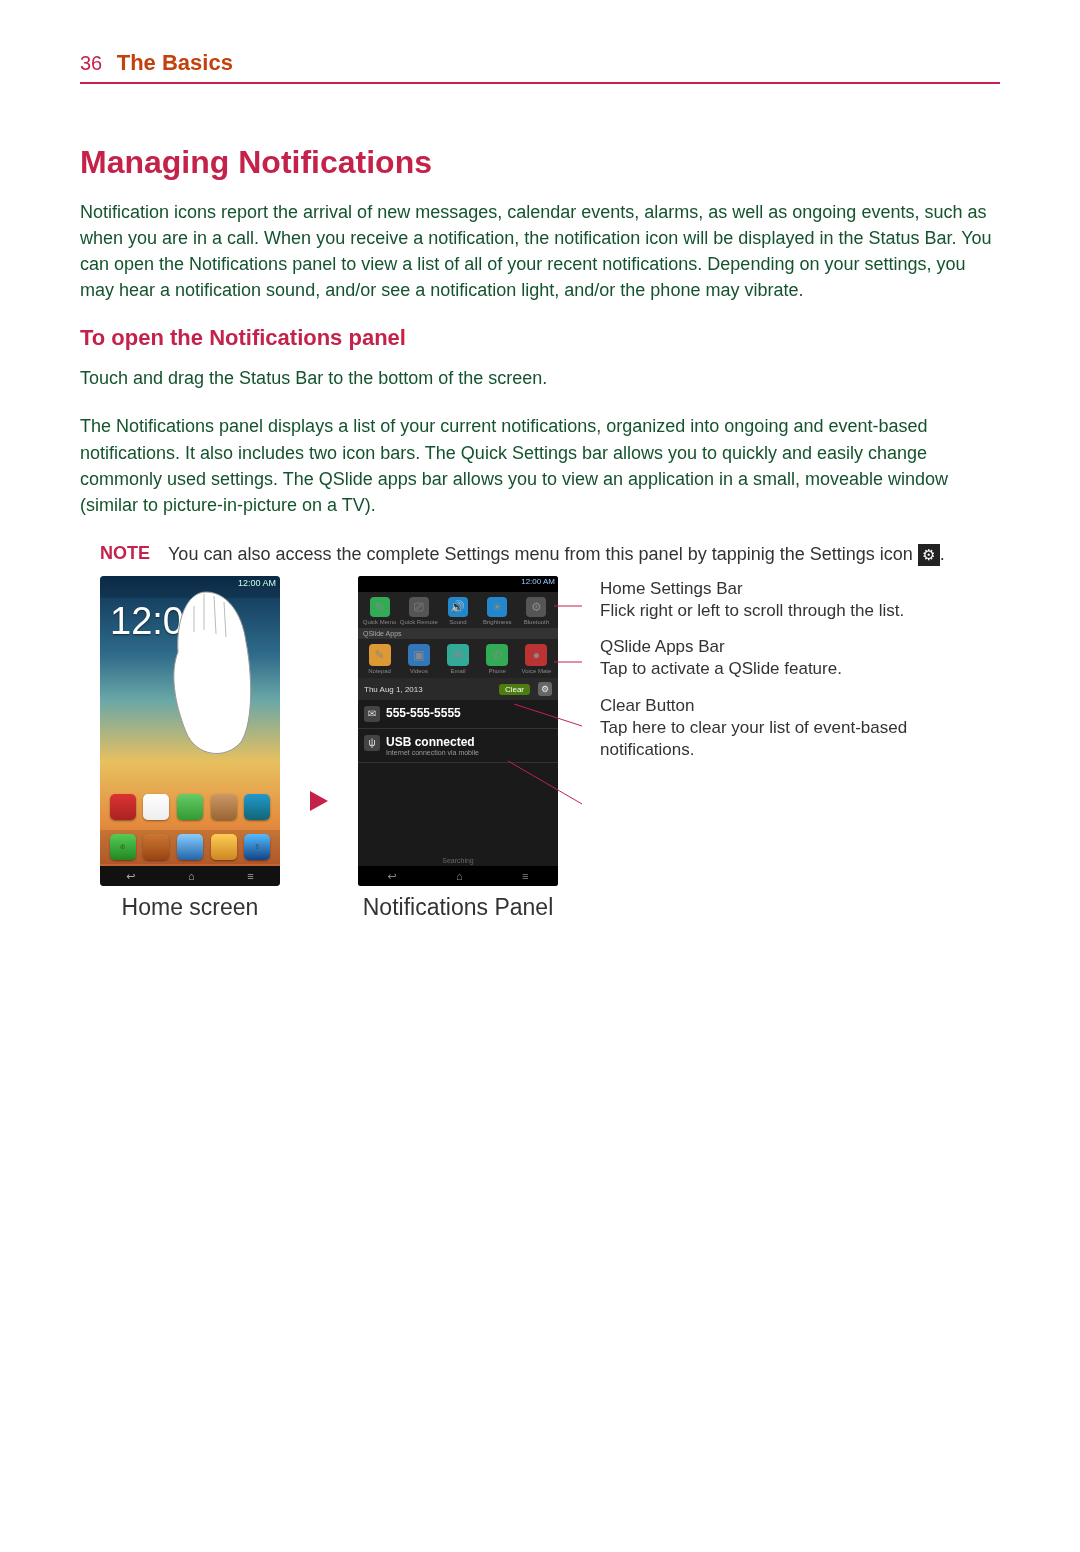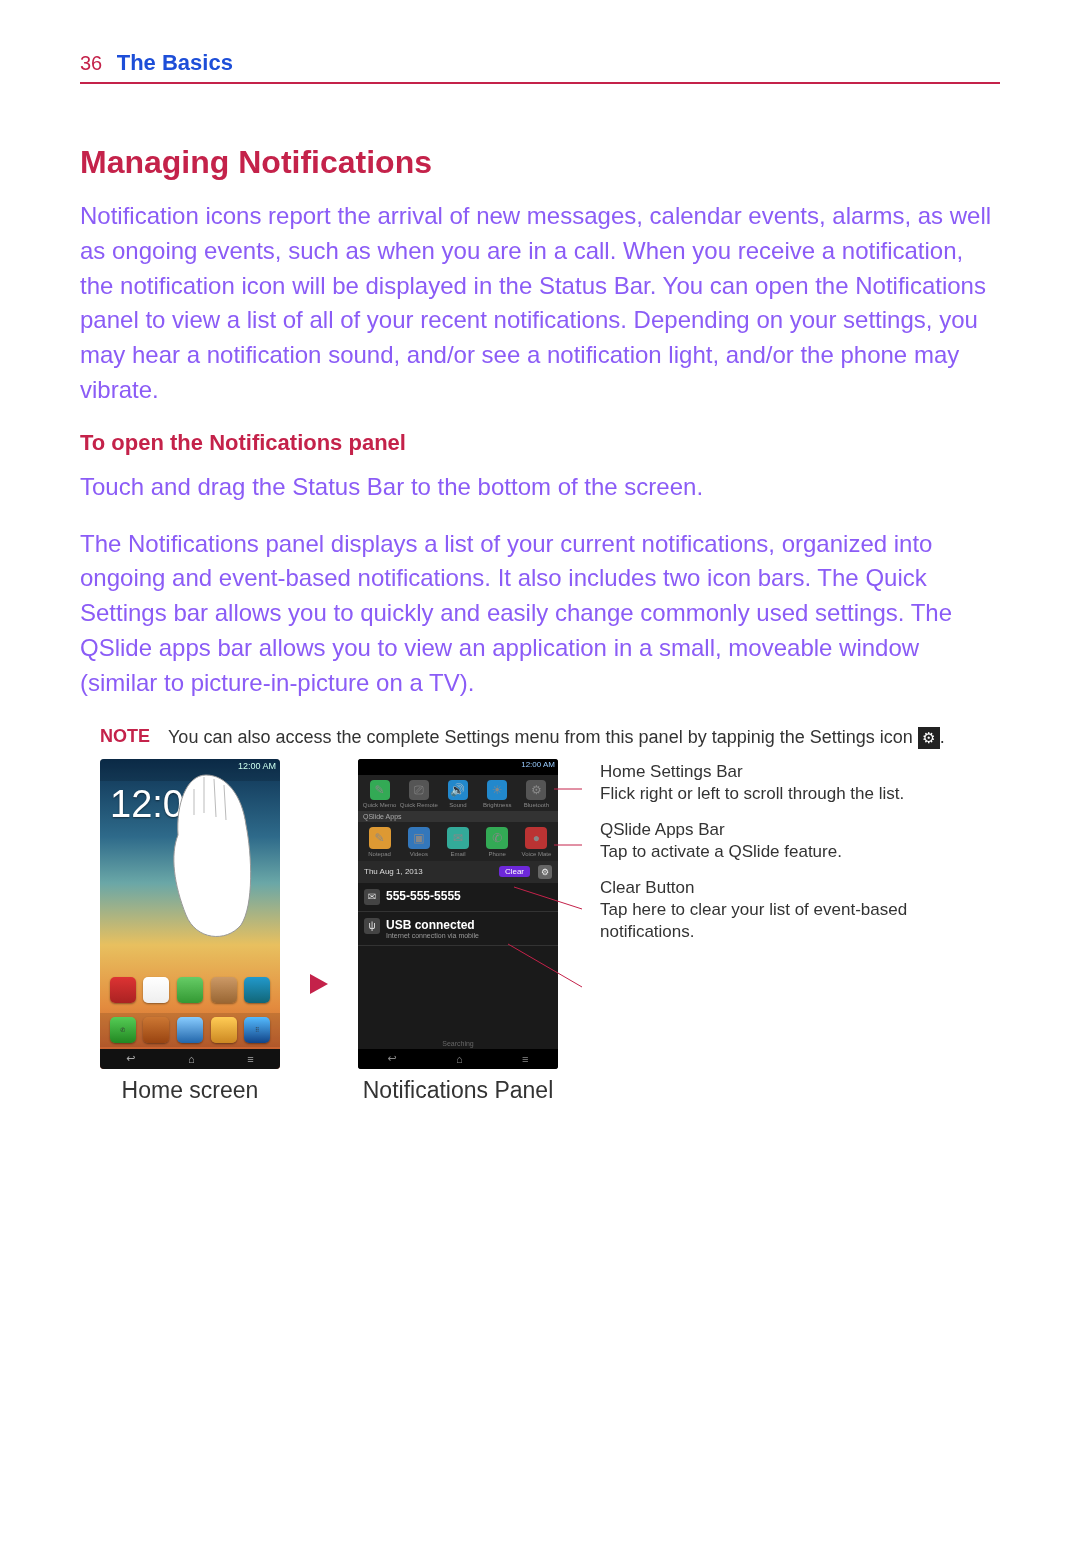--- a/index.html
+++ b/index.html
@@ -18,34 +18,34 @@
     padding-bottom: 6px;
     margin-bottom: 60px;
   }
   .page-num {
     color: #c4224a;
     font-size: 20px;
     font-weight: normal;
     margin-right: 10px;
   }
   .chapter {
-    color: #1d4ed8;
+    color: #c2410c;
     font-size: 22px;
     font-weight: bold;
   }
   .h1 {
     color: #c4224a;
     font-size: 32px;
     font-weight: bold;
     margin-bottom: 18px;
   }
   .body-text {
-    font-size: 24px;
+    font-size: 18px;
     line-height: 1.45;
-    color: #8b5cf6;
+    color: #14532d;
     margin-bottom: 22px;
   }
   .h2 {
     color: #c4224a;
     font-size: 22px;
     font-weight: bold;
     margin-top: 10px;
     margin-bottom: 14px;
   }
   .note-row {
@@ -169,21 +169,21 @@
   .np-qs-item { text-align:center; font-size:6px; color:#888; flex:1;}
   .np-ic {
     width:20px;height:20px;border-radius:4px;margin:0 auto 2px;
     display:flex;align-items:center;justify-content:center;font-size:12px;
   }
   .np-qslabel { background:#333; color:#aaa; font-size:7px; padding:2px 5px;}
   .np-qslide { display:flex; justify-content:space-around; padding:5px 2px 4px; background:#222;}
   .np-qslide .np-ic{width:22px;height:22px;border-radius:4px;}
   .np-daterow {display:flex; justify-content:space-between; align-items:center;
     background:#2a2a2a; padding:4px 6px; font-size:8px;}
-  .np-clear {background:#6d28d9;color:#fff;padding:1px 6px;border-radius:3px;font-size:8px;margin-right:4px;}
+  .np-clear {background:#4d7c0f;color:#fff;padding:1px 6px;border-radius:3px;font-size:8px;margin-right:4px;}
   .np-gear {width:14px;height:14px;background:#666;border-radius:3px;display:flex;align-items:center;justify-content:center;font-size:9px;color:#eee;}
   .np-notif {padding:6px; border-bottom:1px solid #333; display:flex; gap:6px; align-items:flex-start;}
   .np-notif-ic{width:16px;height:16px;background:#444;border-radius:3px;flex:none;font-size:10px;text-align:center;line-height:16px;}
   .np-notif-t{font-size:12px;color:#fff;font-weight:bold;}
   .np-notif-s{font-size:7px;color:#999;}
   .np-carrier{position:absolute;bottom:22px;left:0;right:0;text-align:center;font-size:7px;color:#666;}
   .np-nav{position:absolute;bottom:0;left:0;right:0;height:20px;background:#000;display:flex;justify-content:space-around;align-items:center;color:#888;font-size:11px;}
   .callouts {
     font-size: 17px; line-height:1.3; color:#333;
     padding-top: 2px;

